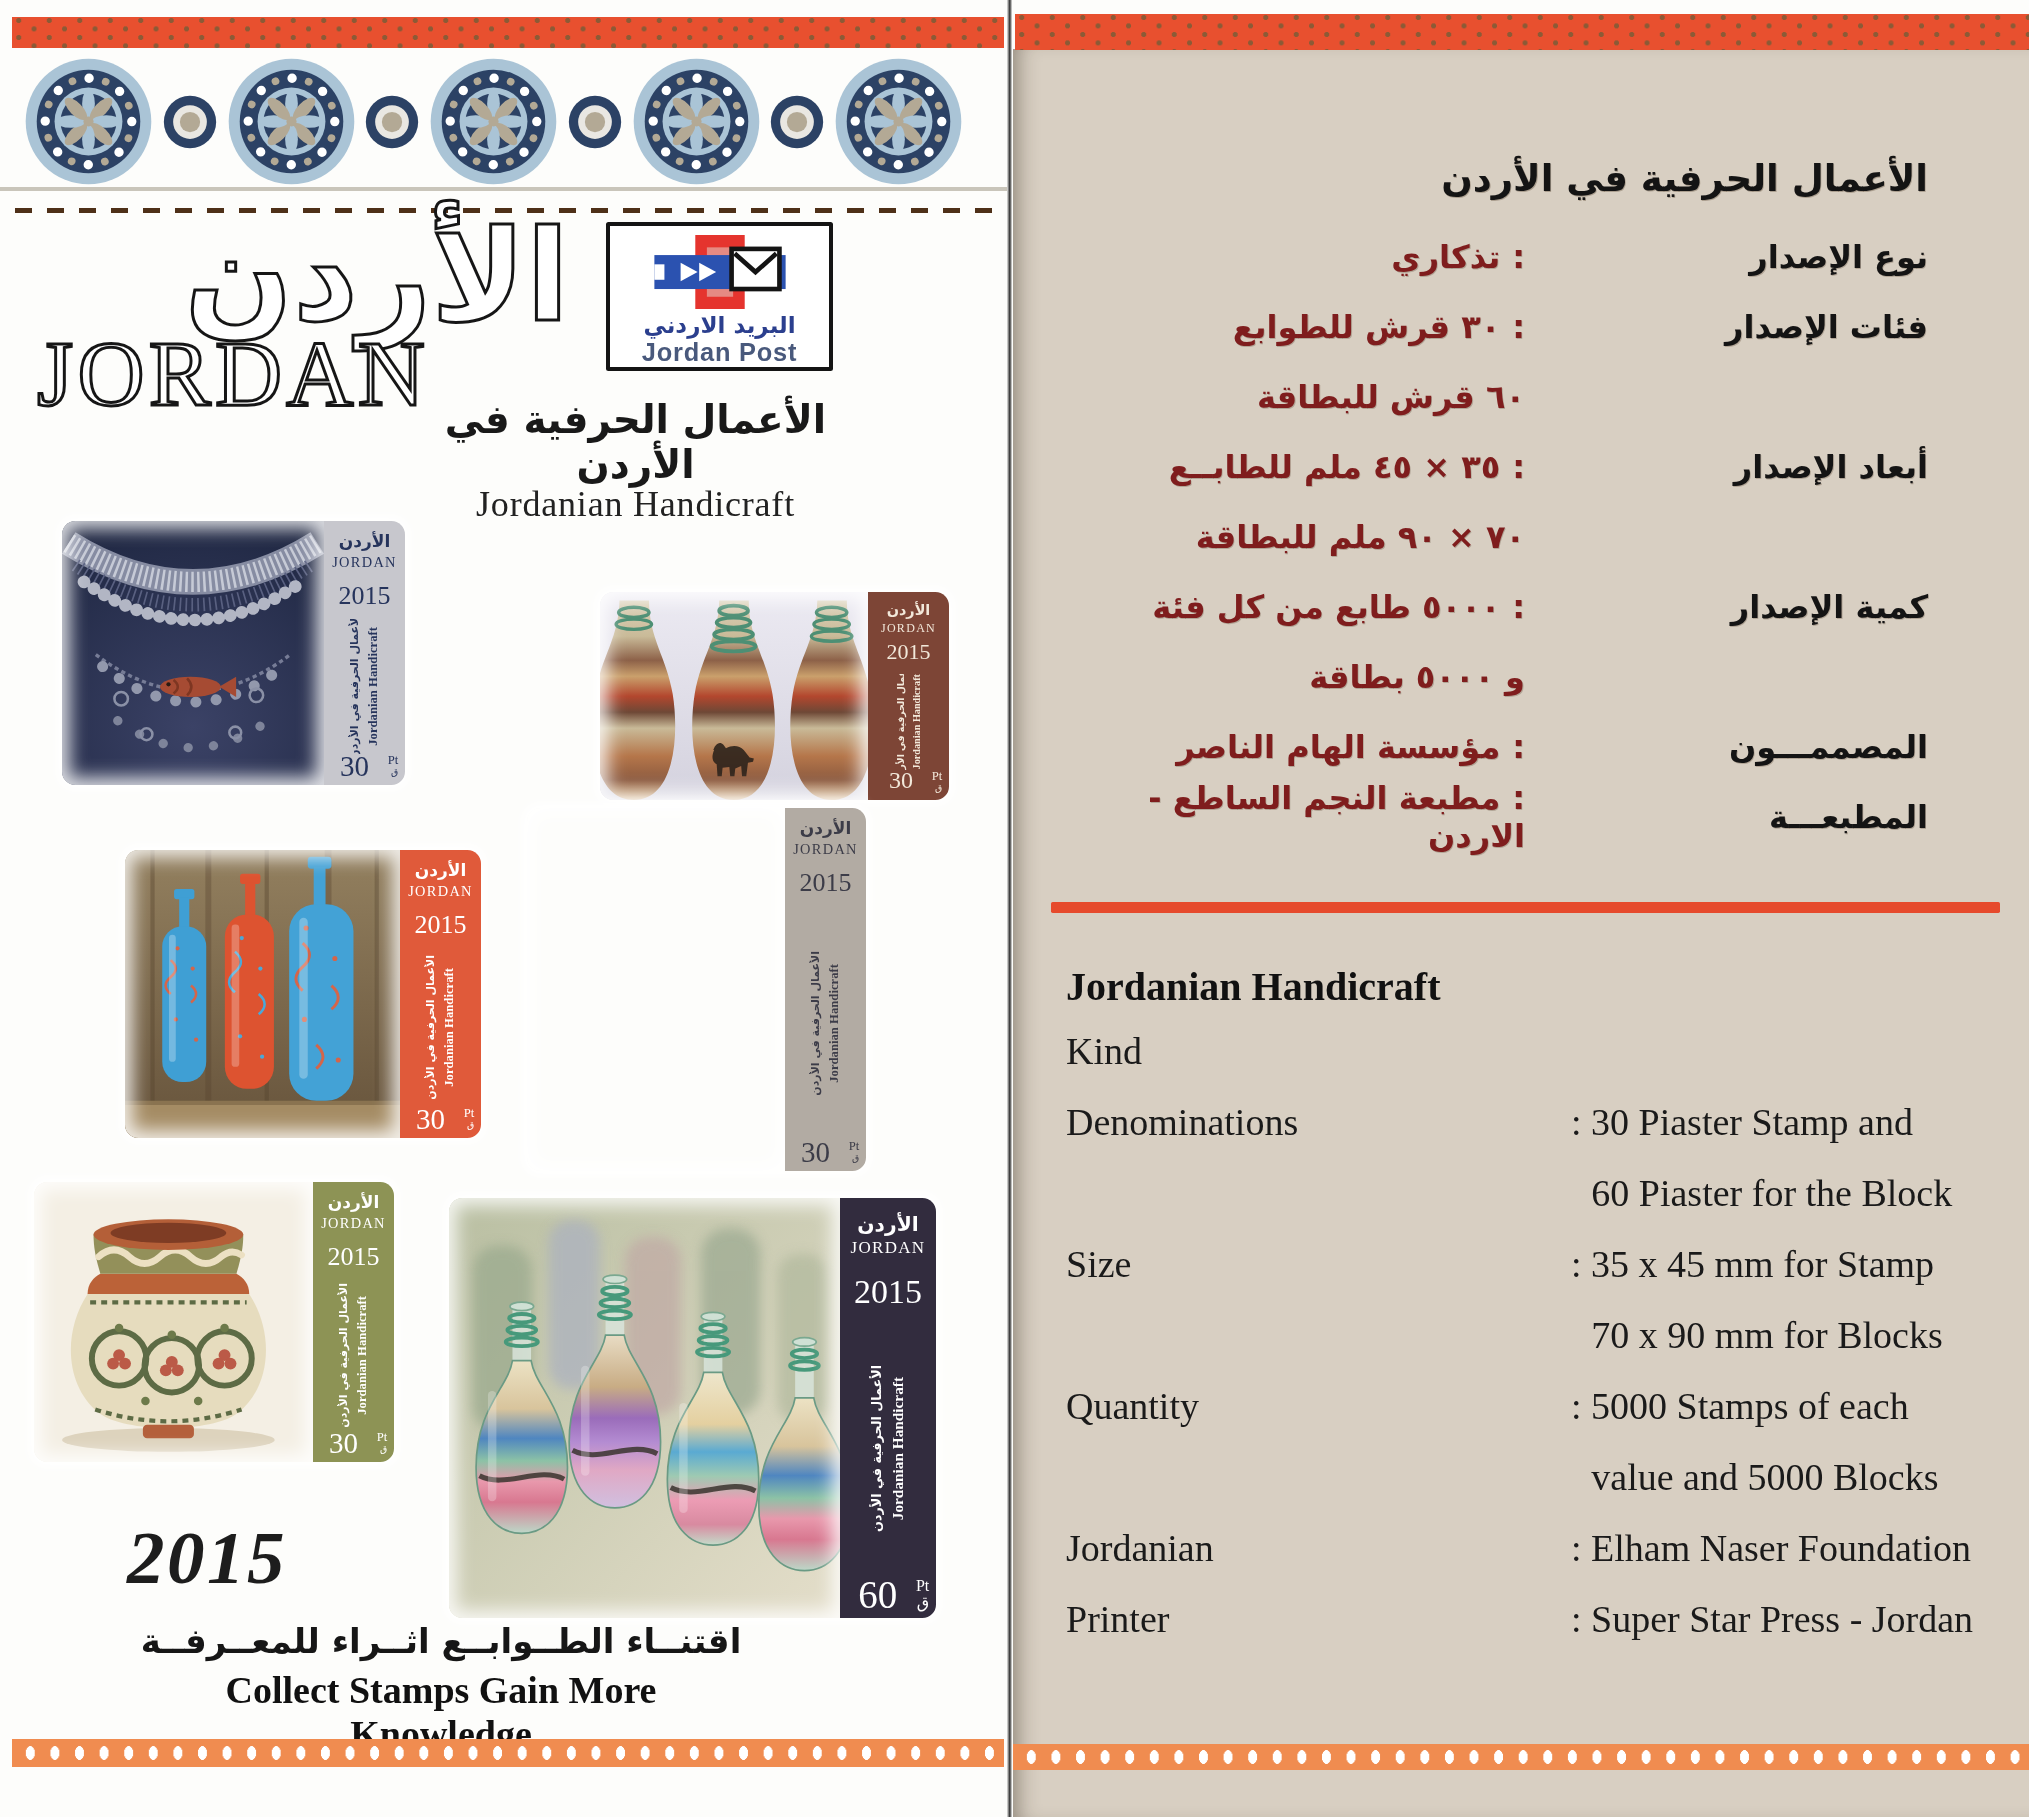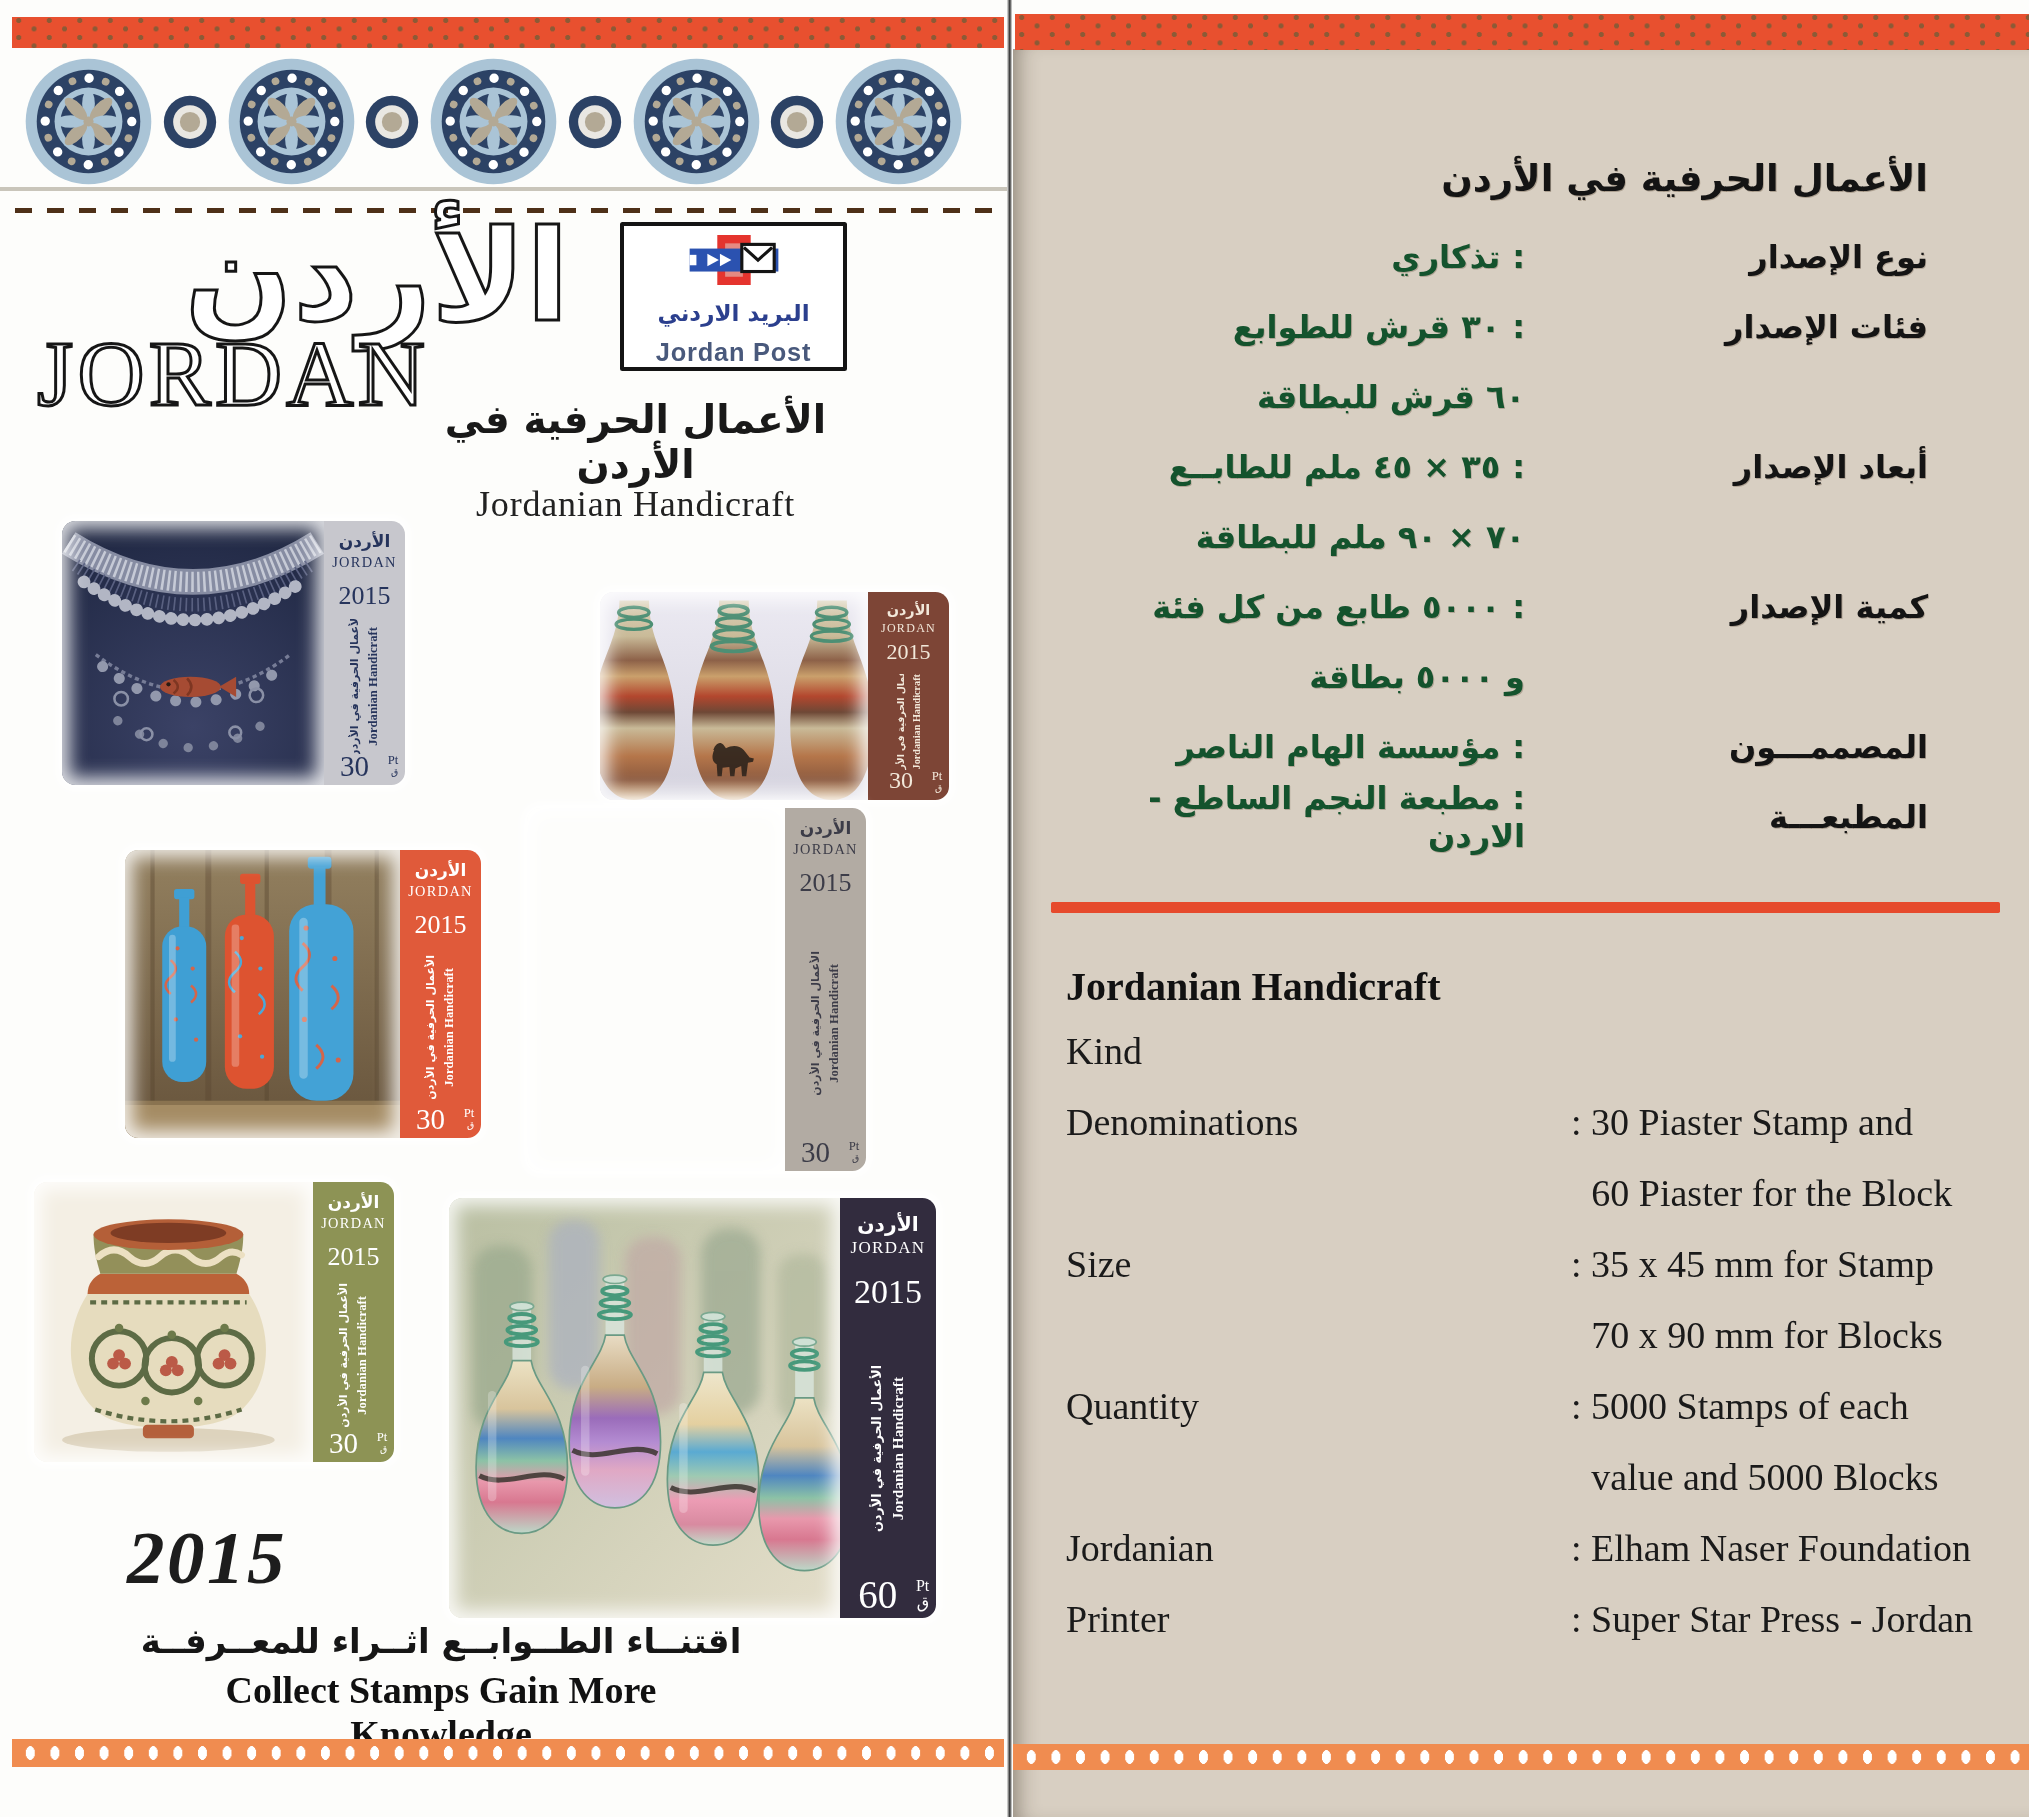--- a/index.html
+++ b/index.html
@@ -79,21 +79,21 @@
   #fold-line{background:linear-gradient(90deg,rgba(60,60,60,.1),#2e2e2e 55%,rgba(80,80,80,.15));}
 
   
   #right-panel{background:#d8cfc2;box-shadow:inset 17px 0 22px -13.6px rgba(40,30,20,.45);}
   #title-ar-right{position:absolute;right:102px;top:108px;font:700 37px "DejaVu Sans",sans-serif;color:#141414;
                   text-shadow:0.8px 0.8px 0 rgba(90,70,50,.35);}
   #specs-ar{position:absolute;left:51px;right:102px;top:173px;}
   .ar-line{display:flex;direction:rtl;align-items:center;height:70px;}
   .ar-label{width:280px;flex:0 0 280px;font:700 32px "DejaVu Sans",sans-serif;color:#141414;
             text-shadow:0.8px 0.8px 0 rgba(90,70,50,.3);}
-  .ar-value{flex:1;padding-right:123px;font:700 32px "DejaVu Sans",sans-serif;color:#14532d;
+  .ar-value{flex:1;padding-right:123px;font:700 32px "DejaVu Sans",sans-serif;color:#7f1d1d;
             text-shadow:0.8px 0.8px 0 rgba(90,70,50,.3);}
   .ar-value .colon{font-style:normal;margin-left:12px;}
   #divider-right{position:absolute;left:38px;right:30px;top:853px;height:11px;background:#e64a2c;border-radius:1.7px;}
   #heading-en{position:absolute;left:53px;top:914px;font:700 40px "Liberation Serif",serif;color:#111;}
   #specs-en{position:absolute;left:53px;right:21px;top:980px;}
   .en-line{display:flex;align-items:flex-start;height:71px;}
   .en-label{width:505px;flex:0 0 505px;font:400 38px "Liberation Serif",serif;color:#1a1a1a;}
   .en-value{flex:1;font:400 38px "Liberation Serif",serif;color:#1a1a1a;}
   .en-value.cont{padding-left:20.3px;}
 </style>
@@ -160,21 +160,21 @@
         <use href="#rosette-def"></use>
       </svg>
   </div>
 
   <div class="abs gray-line" style="left:0;top:187px;width:1007px;height:4.2px;"></div>
   <div class="abs dash-line" style="left:15.3px;top:208px;width:983px;height:5.1px;"></div>
 
   <div class="abs outline-text" id="logo-ar" style="left:165px;top:210px;width:424px;">الأردن</div>
   <div class="abs outline-text" id="logo-en" style="left:37px;top:327px;">JORDAN</div>
 
-  <div class="abs" id="post-box" style="left:620px;top:222px;width:227px;height:149px;gap:12px;">
+  <div class="abs" id="post-box" style="left:606px;top:222px;width:227px;height:149px;">
     <svg viewBox="0 0 170 96" width="144" height="81">
       <rect x="53" y="0" width="64" height="96" fill="#e5342e"></rect>
       <rect x="68" y="16" width="34" height="64" fill="#e59a92" opacity="0.85"></rect>
       <rect x="0" y="26" width="170" height="44" fill="#2b52b0"></rect>
       <rect x="0" y="38" width="13" height="20" fill="#ffffff"></rect>
       <polygon points="34,36 34,60 56,48" fill="#ffffff"></polygon>
       <polygon points="58,36 58,60 80,48" fill="#ffffff"></polygon>
       <rect x="100" y="18" width="62" height="52" fill="#ffffff" stroke="#141414" stroke-width="6"></rect>
       <path d="M104,24 L131,48 L158,24" fill="none" stroke="#141414" stroke-width="6"></path>
     </svg>

